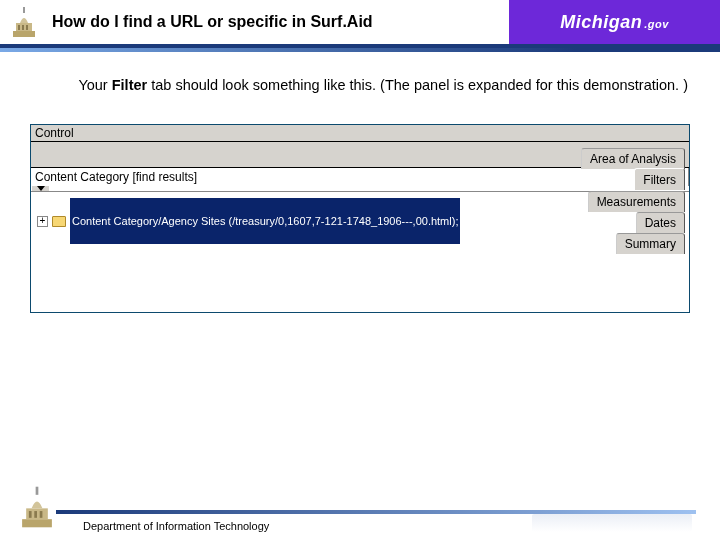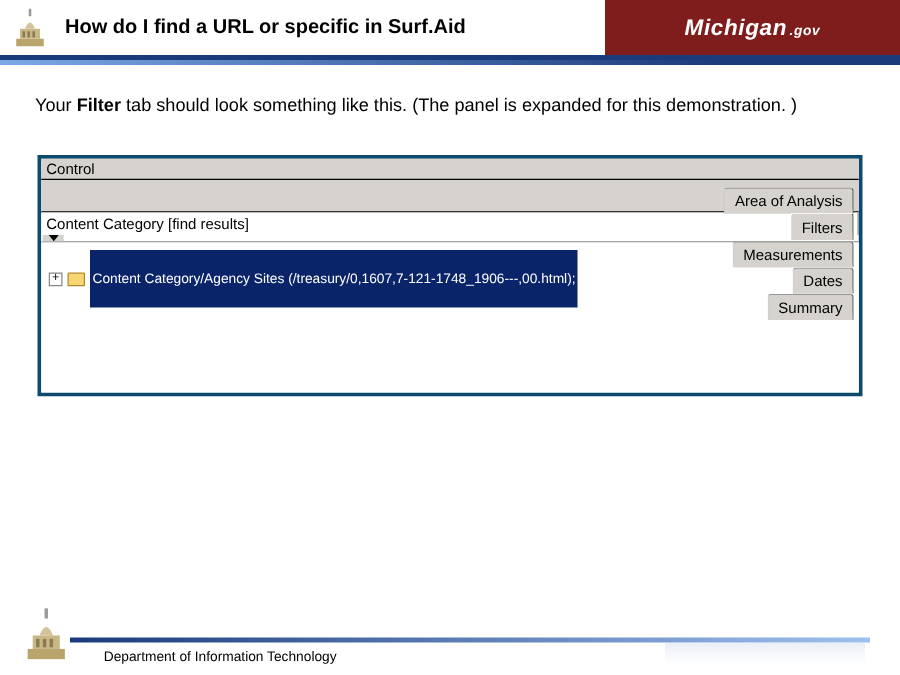--- a/index.html
+++ b/index.html
@@ -3,31 +3,31 @@
 <meta charset="utf-8">
 <style>
   * { margin: 0; padding: 0; box-sizing: border-box; }
   body { width: 720px; height: 540px; font-family: Arial, sans-serif; background: #fff; position: relative; }
 
   .header { display: flex; align-items: stretch; height: 44px; width: 100%; }
   .header-left { display: flex; align-items: center; flex: 1; padding-left: 6px; }
   .capitol { width: 36px; height: 38px; display: flex; align-items: flex-end; justify-content: center; padding-bottom: 2px;}
   .capitol svg { width: 30px; height: 34px; }
   .page-title { font-size: 16px; font-weight: bold; margin-left: 10px; }
-  .header-right { background: #7f1d1d; width: 236px; display: flex; align-items: center; justify-content: center; }
+  .header-right { background: #6d28d9; width: 211px; display: flex; align-items: center; justify-content: center; }
   .brand { color: #fff; font-weight: bold; font-size: 18px; font-style: italic; letter-spacing: 0.5px; }
   .brand .gov { font-size: 11px; font-style: italic; margin-left: 2px; }
   .rule-dark { height: 4px; width: 100%; background: #1b3a7a; }
   .rule-grad { height: 4px; width: 100%; background: linear-gradient(to right, #7aa9e6, #1b3a7a 80%); }
 
-  .content { padding: 24px 44px 0 28px; }
+  .content { padding: 24px 32px 0 28px; text-align: right; }
   .intro { font-size: 14.5px; line-height: 1.25; }
   .intro b { font-weight: bold; }
 
-  .panel { margin: 30px 30px 0 30px; border: 3px solid #0c4a6e; position: relative; }
+  .panel { margin: 30px 30px 0 30px; border: 1px solid #0c4a6e; position: relative; }
   .panel-header { background: #d6d3ce; padding: 1px 4px; font-size: 12px; border-bottom: 1px solid #000; }
   .tabs-row { background: #d6d3ce; display: flex; align-items: flex-end; padding: 5px 4px 0 4px; height: 26px; border-bottom: 1px solid #000; gap: 0; flex-direction: column; }
   .tab { font-size: 12px; padding: 3px 8px; border: 1px solid #888; border-bottom: none; background: #d6d3ce; border-radius: 3px 3px 0 0; margin-right: 0; position: relative; top: 1px; }
   .tab.active { background: #d6d3ce; border-color: #fff #555 #d6d3ce #fff; border-width: 1px; z-index: 2; top: 0; padding-top: 4px; }
   .tab.inactive { border-color: #999 #555 #000 #ccc; background:#d6d3ce; }
 
   .dropdown-row { display: flex; align-items: stretch; border-bottom: 1px solid #888; flex-direction: column; }
   .dropdown-field { flex: 1; background: #fff; font-size: 12px; padding: 2px 4px; border-right: 1px solid #888; }
   .dropdown-btn { width: 18px; background: #d6d3ce; display: flex; align-items: center; justify-content: center; border-left: 1px solid #fff; }
 

